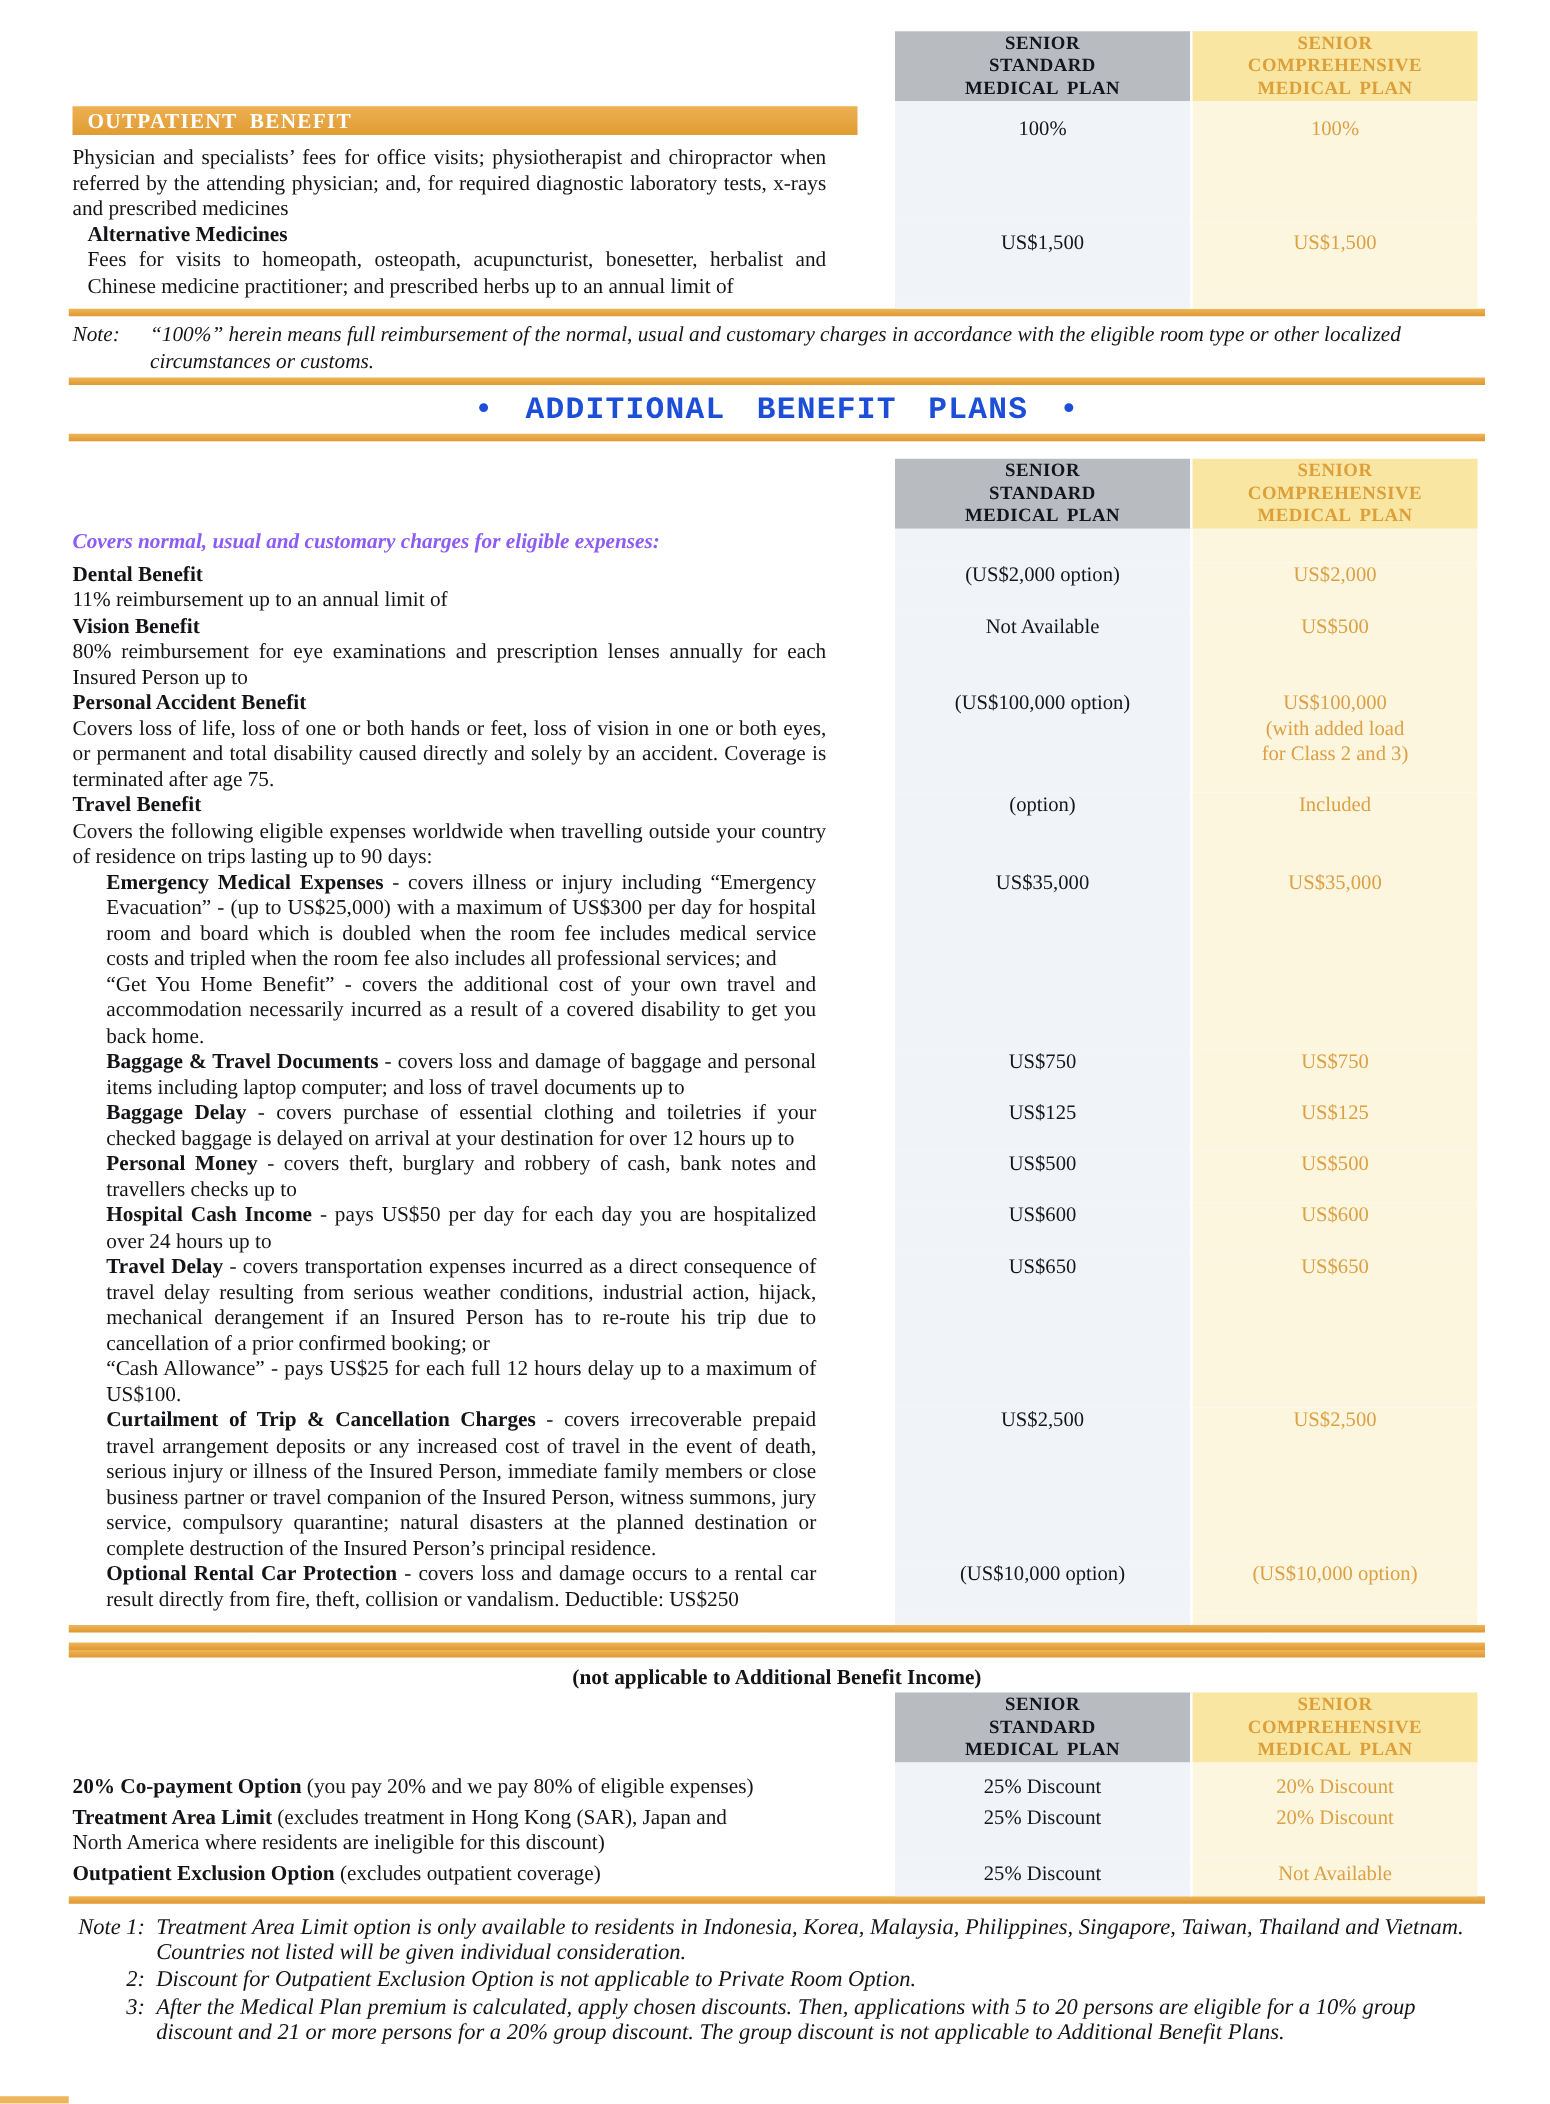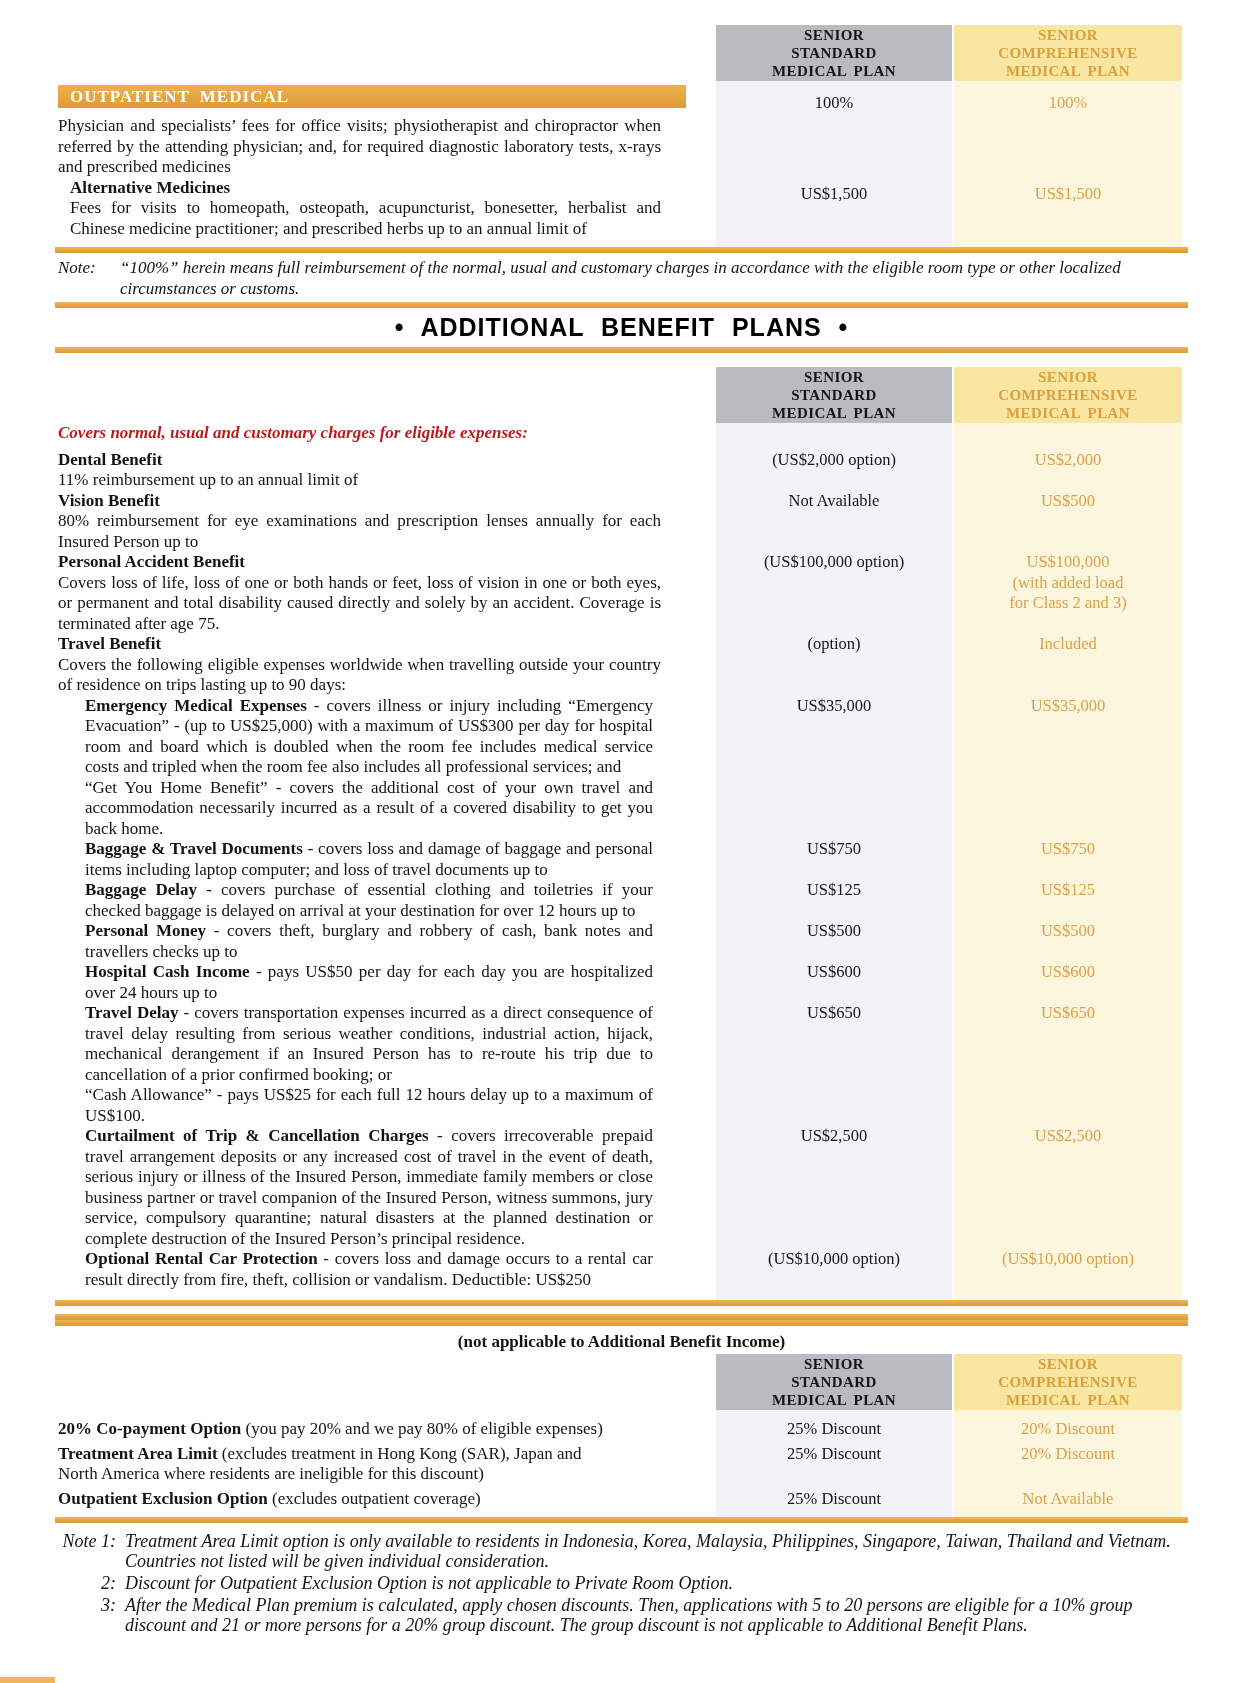--- a/index.html
+++ b/index.html
@@ -25,34 +25,34 @@
   .hdr-std{background:#b8bcc1;color:#14141c;}
   .hdr-cmp{background:#f8e6a2;color:#dd9f3a;border-left:2px solid #fff;}
   .pt12{padding-top:12px;} .pt6{padding-top:6px;} .sp8{height:8px;} .sp10{height:10px;}
 
   
   .obar{height:23px;margin:4px 0 8px 0;width:628px;box-sizing:border-box;padding-left:12px;
         background:linear-gradient(180deg,#edb052,#e09c33);color:#fff;font-weight:bold;
         font-size:17px;line-height:23px;letter-spacing:1px;word-spacing:5px;}
   .band{height:6px;background:linear-gradient(180deg,#efb559,#dd9831);margin-left:55px;width:1133px;}
   .headblock{margin-left:55px;width:1133px;}
-  .headblock h2{margin:5px 0;text-align:center;font-family:Liberation Sans, sans-serif;
-        font-size:25px;font-weight:bold;color:#000000;letter-spacing:1px;word-spacing:9px;}
+  .headblock h2{margin:5px 0;text-align:center;font-family:Liberation Mono, monospace;
+        font-size:25px;font-weight:bold;color:#1d4ed8;letter-spacing:1px;word-spacing:9px;}
   .dgap{margin-top:8px;}
 
   
   .topnote{display:flex;margin:4px 0 3px 58px;width:1122px;font-style:italic;font-size:17px;line-height:21px;}
   .topnote .nlab{flex:none;width:62px;}
   .topnote .ntxt{flex:1;}
   .subnote{margin:6px 0 2px 55px;width:1133px;text-align:center;font-weight:bold;font-size:17px;}
   .t2{margin-top:14px;}
   .t3 .lbl{padding-right:113px;}
   .t3 .val{padding-top:4px;} .t3 .first{padding-top:9px;}
   .t3 .lbl p{padding-top:4px;} .t3 .firstp p{padding-top:9px;}
-  .intro{font-weight:bold;font-style:italic;color:#b91c1c;margin-bottom:6px !important;}
+  .intro{font-weight:bold;font-style:italic;color:#8b5cf6;margin-bottom:6px !important;}
   .fns{margin:8px 0 0 58px;width:1128px;font-style:italic;font-size:18px;line-height:20px;}
   .fn{display:flex;margin-bottom:2px;}
   .fn .flab{flex:none;width:58px;text-align:right;}
   .fn .ftxt{flex:1;margin-left:9px;}
   .corner-band{position:absolute;left:0;bottom:0;width:55px;height:6px;background:#efb559;}
 </style>
 </head>
 <body>
 
 <div class="page">
@@ -62,21 +62,21 @@
       <div class="cell lbl"></div>
       <div class="cell hdr hdr-std">SENIOR
 STANDARD
 MEDICAL PLAN</div>
       <div class="cell hdr hdr-cmp">SENIOR
 COMPREHENSIVE
 MEDICAL PLAN</div>
     </div>
     <div class="grp">
       <div class="cell lbl">
-        <div class="obar"><span>OUTPATIENT MEDICAL</span></div>
+        <div class="obar"><span>OUTPATIENT BENEFIT</span></div>
         <p class="just">Physician and specialists’ fees for office visits; physiotherapist and chiropractor when referred by the attending physician; and, for required diagnostic laboratory tests, x-rays and prescribed medicines</p>
       </div>
       <div class="cell val std pt12">100%</div>
       <div class="cell val cmp pt12">100%</div>
     </div>
     <div class="grp">
       <div class="cell lbl ind1">
         <p class="ttl">Alternative Medicines</p>
         <p class="just">Fees for visits to homeopath, osteopath, acupuncturist, bonesetter, herbalist and Chinese medicine practitioner; and prescribed herbs up to an annual limit of</p>
       </div>

